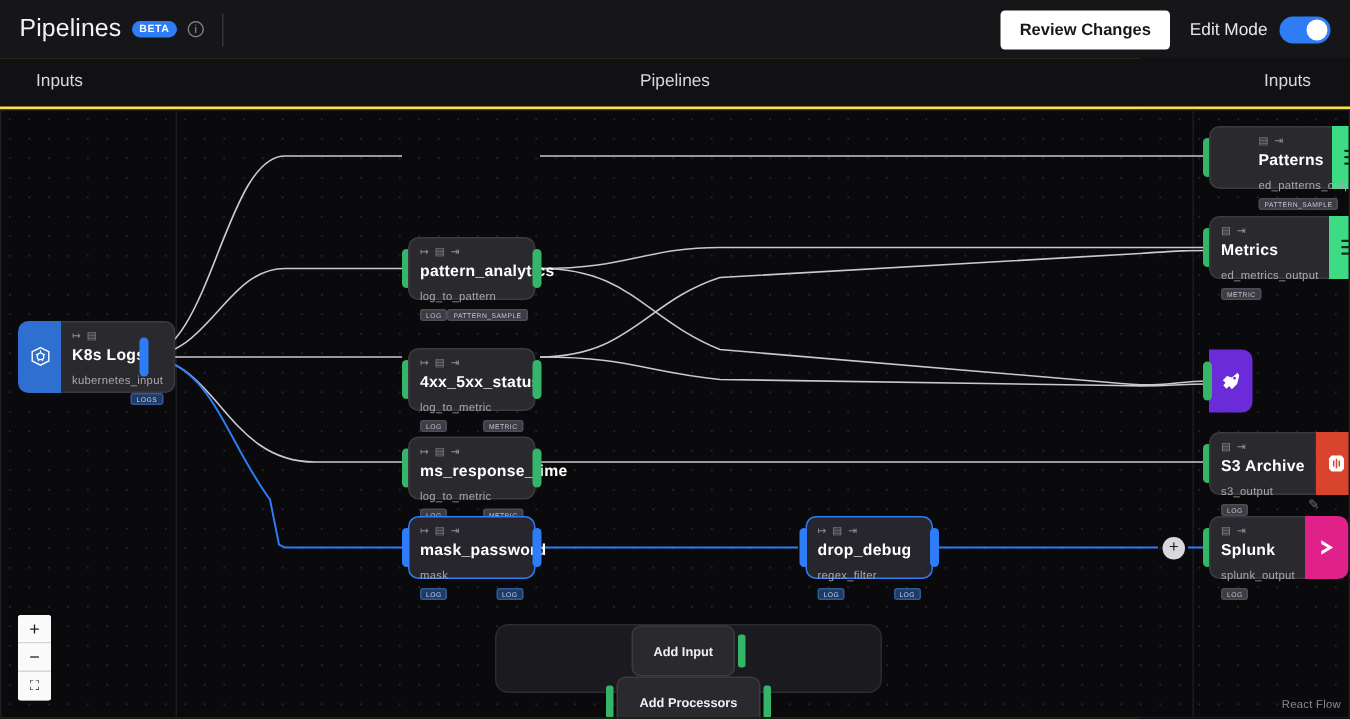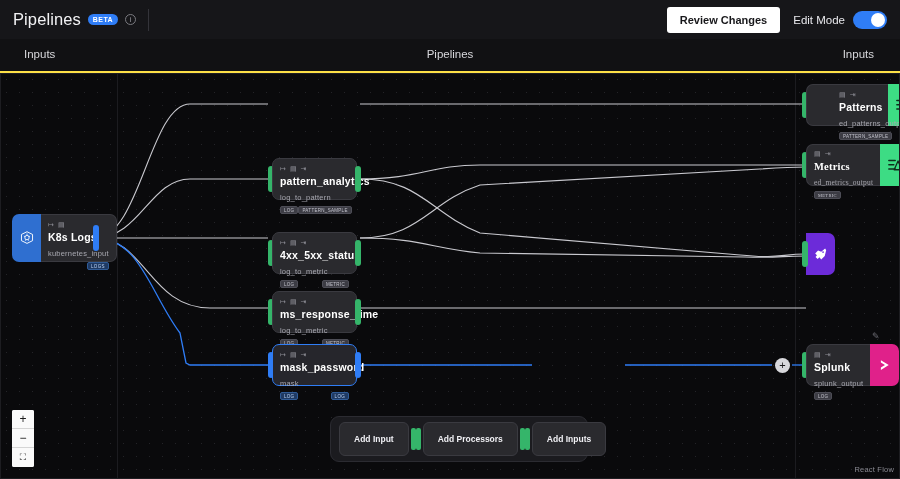--- a/index.html
+++ b/index.html
@@ -122,21 +122,21 @@
   }
   .port.in  { left: -4px; }
   .port.out { right: -4px; }
   .port.green { background: #35b56a; }
   .port.blue  { background: #2f7df6; }
 
   
   .add-toolbar {
     position: absolute; left: 330px; top: 416px; width: 258px; height: 46px;
     background: #1b1b1f; border: 1px solid #2b2b31; border-radius: 9px;
-    display: flex; align-items: center; justify-content: space-around; padding: 0 8px;
+    display: flex; align-items: center; justify-content: space-around; padding: 0 8px; flex-direction: column;
   }
   .add-btn-wrap { position: relative; display: flex; align-items: center; }
   .add-btn {
     background: #2a2a2e; border: 1px solid #3a3a40; border-radius: 6px;
     color: #f0f0f4; font-size: 8.5px; font-weight: bold;
     padding: 11px 14px; cursor: pointer; white-space: nowrap;
     font-family: "Liberation Sans", sans-serif;
   }
   .add-port {
     width: 5px; height: 22px; border-radius: 2px; background: #35b56a;
@@ -328,20 +328,38 @@
         <div class="node-rule"></div>
         <div class="node-sub">mask</div>
         <div class="node-badges">
           <span class="badge blue">LOG</span>
           <span class="badge blue">LOG</span>
         </div>
       </div>
       <span class="port out blue"></span>
     </div>
 
+    <div class="node selected" style="left:537px; top:271px; width:85px; height:42px;">
+      <span class="port in blue"></span>
+      <div class="node-body">
+        <div class="node-icons">
+          <span class="mini-icon">↦</span>
+          <span class="mini-icon">▤</span>
+          <span class="mini-icon">⇥</span>
+        </div>
+        <div class="node-title">drop_debug</div>
+        <div class="node-rule"></div>
+        <div class="node-sub">regex_filter</div>
+        <div class="node-badges">
+          <span class="badge blue">LOG</span>
+          <span class="badge blue">LOG</span>
+        </div>
+      </div>
+      <span class="port out blue"></span>
+    </div>
 
     <div class="plus-node" style="left:775px; top:285px;">+</div>
 
     <div class="node" style="left:806px; top:11px; width:82px; height:42px;">
       <span class="port in green"></span>
       <div class="node-body" style="border-radius:7px 0 0 7px; border-right:none;padding-left:32px;">
         <div class="node-icons">
           <span class="mini-icon">▤</span>
           <span class="mini-icon">⇥</span>
         </div>
@@ -355,21 +373,21 @@
       <div class="icon-panel right" style="background:#3ddc84;">
         <svg width="17" height="17" viewBox="0 0 24 24">
           <path d="M4 5h9M4 11h7M4 17h9" stroke="#0f2e1c" stroke-width="2.1" stroke-linecap="round"></path>
           <path d="M17 5.5 L22.5 18 L11.5 18 Z" fill="none" stroke="#0f2e1c" stroke-width="1.8" stroke-linejoin="round"></path>
         </svg>
       </div>
     </div>
 
     <div class="node" style="left:806px; top:71px; width:82px; height:42px;">
       <span class="port in green"></span>
-      <div class="node-body" style="border-radius:7px 0 0 7px; border-right:none;font-family:Liberation Serif, serif;">
+      <div class="node-body" style="border-radius:7px 0 0 7px; border-right:none;">
         <div class="node-icons">
           <span class="mini-icon">▤</span>
           <span class="mini-icon">⇥</span>
         </div>
         <div class="node-title">Metrics</div>
         <div class="node-rule"></div>
         <div class="node-sub">ed_metrics_output</div>
         <div class="node-badges">
           <span class="badge">METRIC</span>
         </div>
@@ -385,20 +403,41 @@
     <div class="node" style="left:806px; top:160px; width:82px; height:42px;">
       <span class="port in green"></span>
       <div class="icon-panel right" style="background:#6c2bd9;">
         <svg width="17" height="17" viewBox="0 0 24 24">
           <path d="M18.5 3.5 L13 8 L8.5 6.5 L4.5 10.5 L7 13 L5 15.5 L8 18.5 L10.5 16 L13 19 L18 14 L20 6Z" fill="#ffffff"></path>
           <circle cx="15.6" cy="8.6" r="1.2" fill="#6c2bd9"></circle>
         </svg>
       </div>
     </div>
 
+    <div class="node" style="left:806px; top:215px; width:82px; height:42px;">
+      <span class="port in green"></span>
+      <div class="node-body" style="border-radius:7px 0 0 7px; border-right:none;">
+        <div class="node-icons">
+          <span class="mini-icon">▤</span>
+          <span class="mini-icon">⇥</span>
+        </div>
+        <div class="node-title">S3 Archive</div>
+        <div class="node-rule"></div>
+        <div class="node-sub">s3_output</div>
+        <div class="node-badges">
+          <span class="badge">LOG</span>
+        </div>
+      </div>
+      <div class="icon-panel right" style="background:#d9442f;">
+        <svg width="16" height="16" viewBox="0 0 24 24">
+          <path d="M7 4h10l2.5 3v10L17 20H7l-2.5-3V7Z" fill="#ffffff"></path>
+          <path d="M12 7.2v9.6M9.2 9v6M14.8 9v6" stroke="#d9442f" stroke-width="1.5"></path>
+        </svg>
+      </div>
+    </div>
 
     <div class="node" style="left:806px; top:271px; width:82px; height:42px;">
       <span class="port in green"></span>
       <div class="node-body" style="border-radius:7px 0 0 7px; border-right:none;">
         <div class="node-icons">
           <span class="mini-icon">▤</span>
           <span class="mini-icon">⇥</span>
         </div>
         <div class="node-title">Splunk</div>
         <div class="node-rule"></div>

